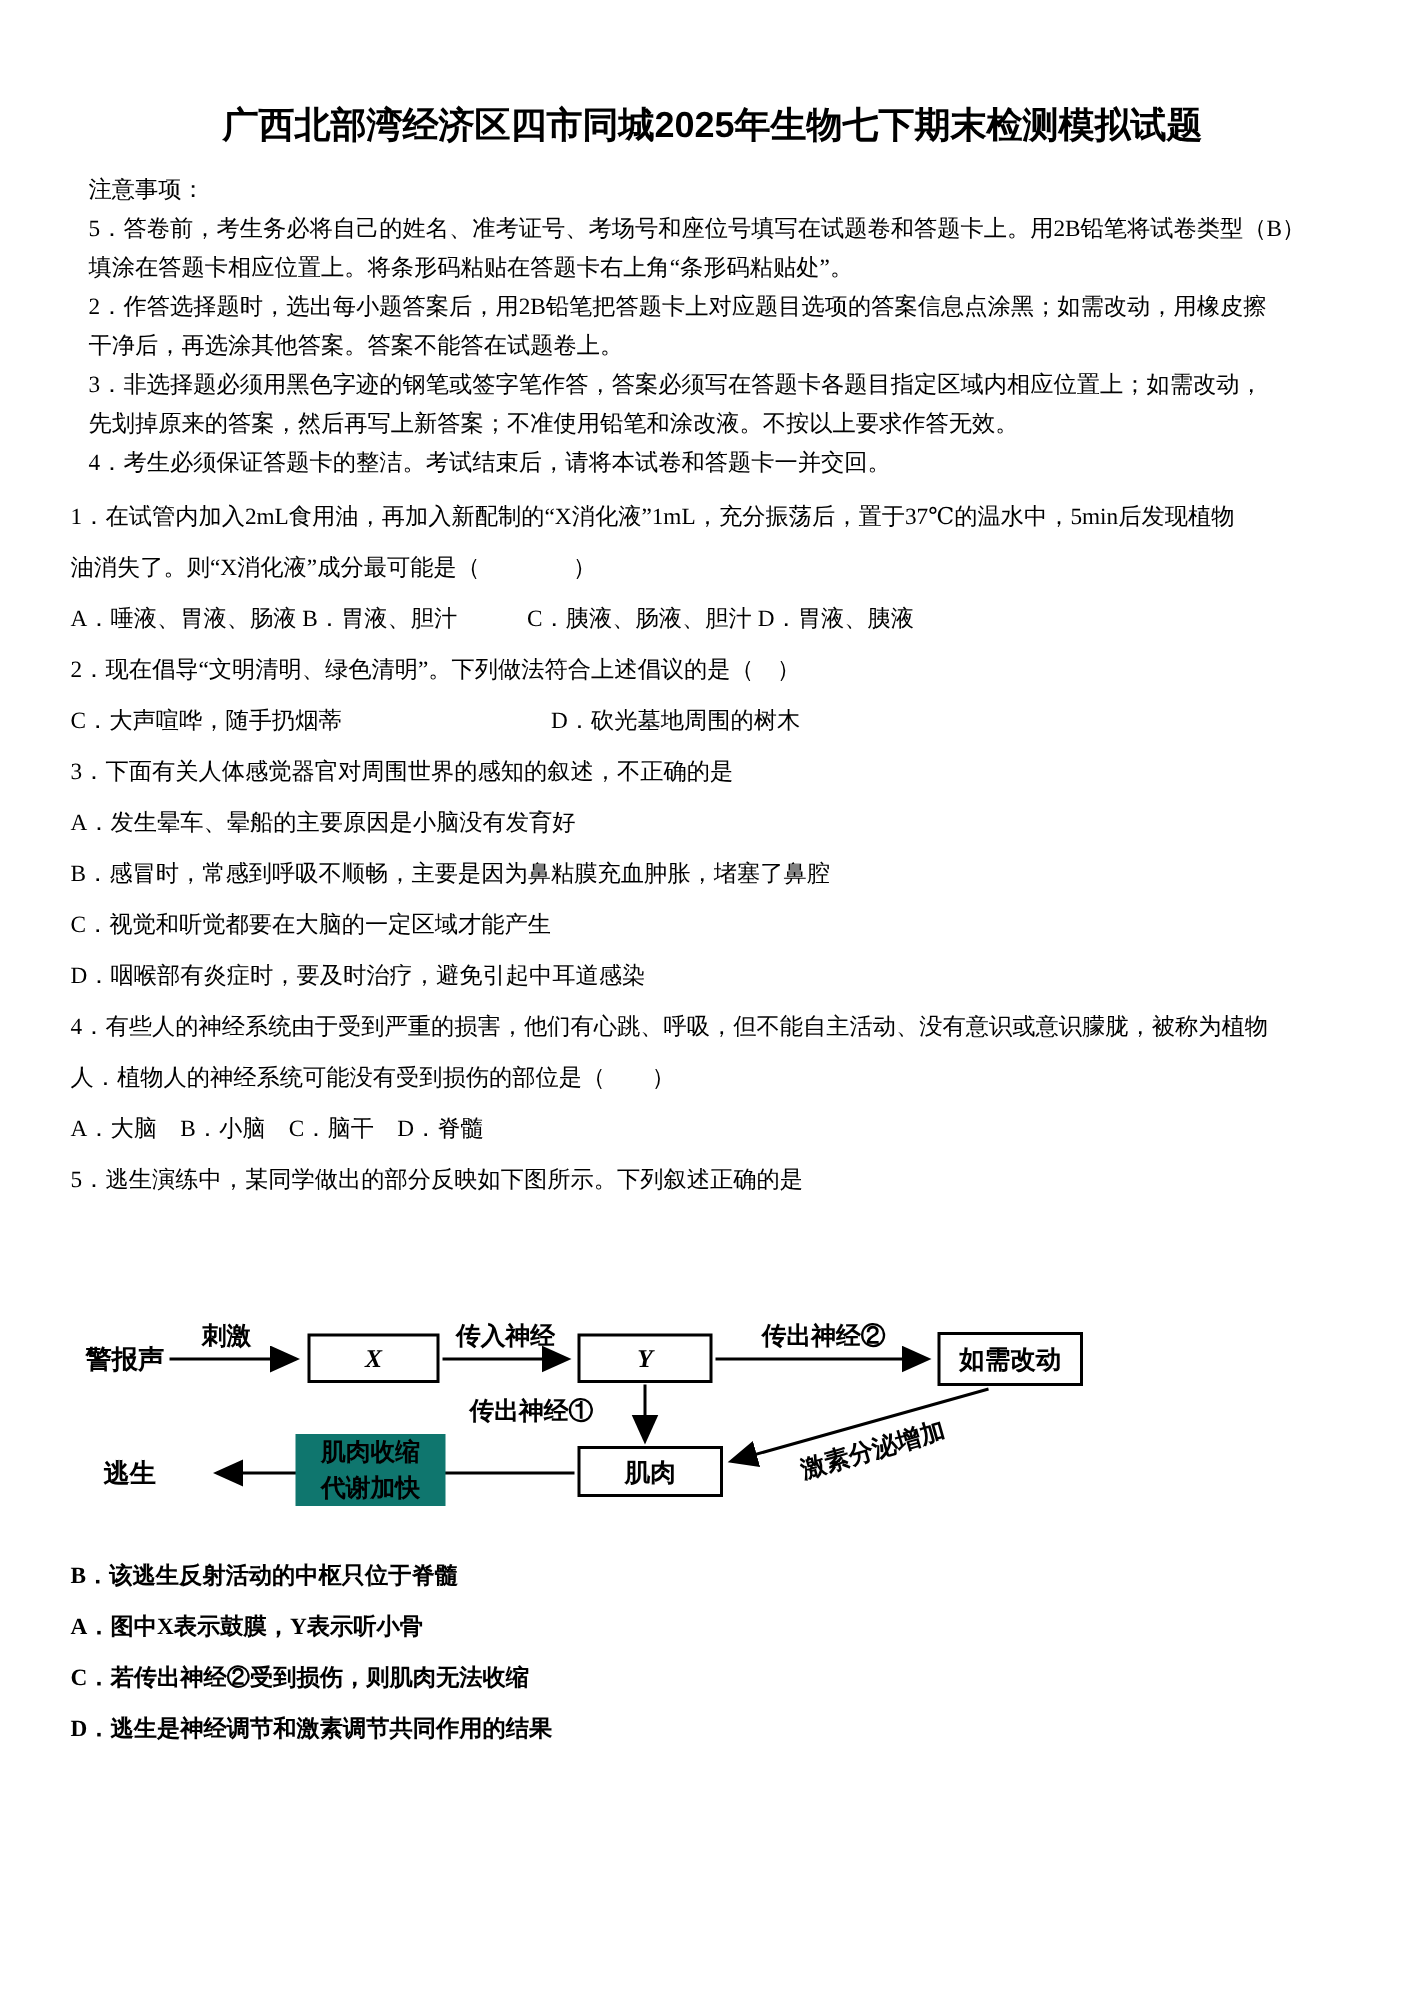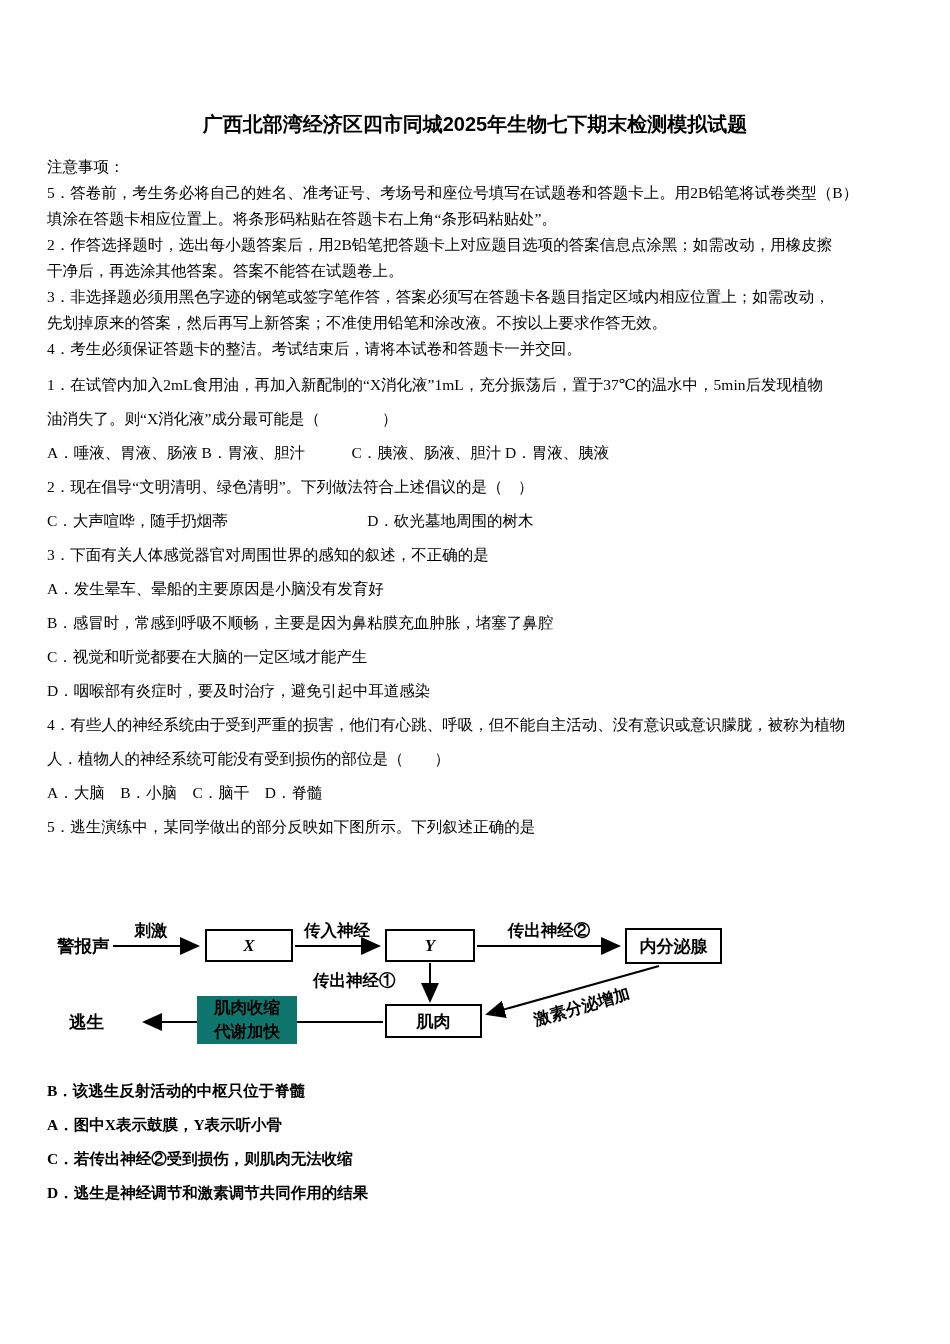--- a/index.html
+++ b/index.html
@@ -7,30 +7,30 @@
     position:relative;
     width:950px; height:1344px;
     background:#ffffff;
     color:#000;
     font-family:"Liberation Serif","DejaVu Serif",serif;
     overflow:hidden;
   }
   .content { padding:0 47px; }
 
   .title {
-    padding-top:110px;
+    padding-top:70px;
     text-align:center;
-    font-size:20px;
+    font-size:24px;
     font-weight:bold;
     font-family:"Liberation Sans","DejaVu Sans",sans-serif;
     white-space:nowrap;
     line-height:28px;
   }
 
-  .notice { margin-top:16px; font-size:15.5px; }
+  .notice { margin-top:16px; font-size:15.5px;margin-left:12px; }
   .notice-heading { height:26px; line-height:26px; white-space:nowrap; }
   .nline { height:26px; line-height:26px; white-space:nowrap; }
 
   .questions { margin-top:6px; font-size:15.5px; }
   .qline { height:34px; line-height:34px; white-space:pre; }
 
   .q5opts { font-size:15.5px; }
   .q5opts .qline { font-weight:bold; }
 
   
@@ -125,21 +125,21 @@
       <div class="dlabel" style="left:78px; top:76px; width:52px;">刺激</div>
 
       <div class="dbox var" style="left:158px; top:85px; width:88px; height:33px;">X</div>
 
       <div class="dlabel" style="left:248px; top:76px; width:84px;">传入神经</div>
 
       <div class="dbox var" style="left:338px; top:85px; width:90px; height:33px;">Y</div>
 
       <div class="dlabel" style="left:455px; top:76px; width:94px;">传出神经②</div>
 
-      <div class="dbox" style="left:578px; top:84px; width:97px; height:36px;">内分泌腺</div>
+      <div class="dbox" style="left:578px; top:84px; width:97px; height:36px;">如需改动</div>
 
       <div class="dlabel" style="left:266px; top:126px; width:116px; text-align:left;">传出神经①</div>
 
       <div class="dbox" style="left:338px; top:160px; width:97px; height:34px;">肌肉</div>
 
       <div class="rotlabel" style="left:465px; top:152px; width:140px; text-align:center;">激素分泌增加</div>
 
       <div class="overarrow" style="left:150px; top:152px; width:92px;">
         <div>肌肉收缩</div>
         <div>代谢加快</div>

